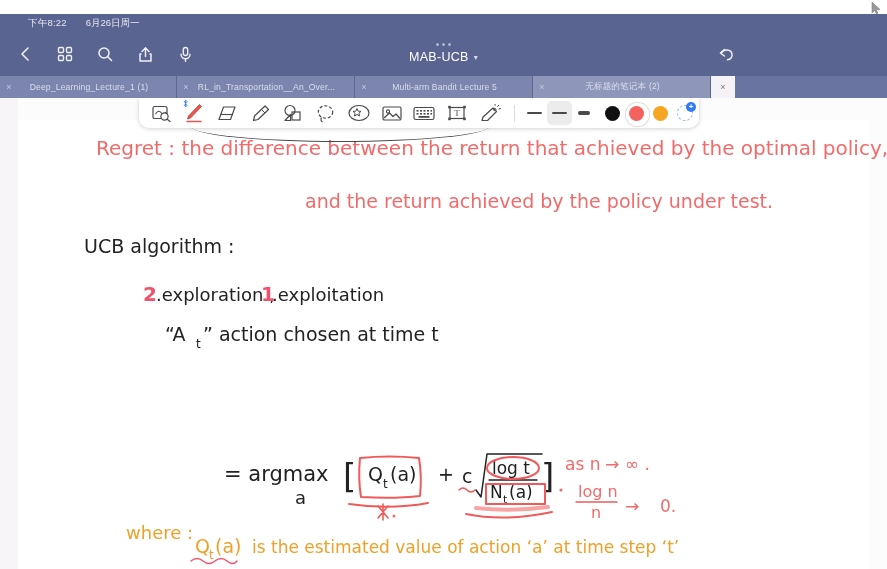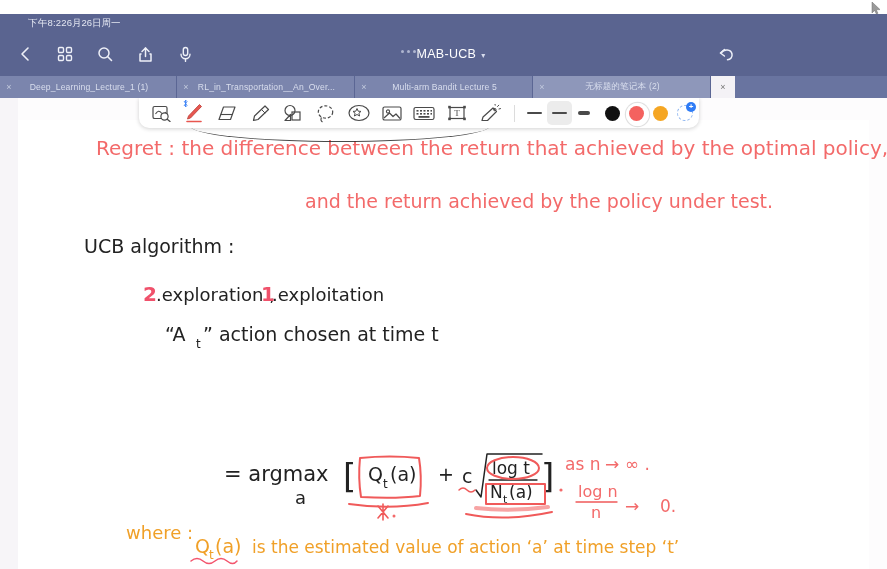--- a/index.html
+++ b/index.html
@@ -36,40 +36,40 @@
   .statusbar {
     position: absolute; left: 0; top: 0; width: 887px; height: 18px;
     background: #5a6490;
     color: #e4e7f2;
     font-size: 9.5px;
     display: flex; align-items: center;
   }
   .statusbar .clock {
     margin-left: 28px; letter-spacing: .2px; white-space: nowrap;
   }
-  .statusbar .date { margin-left: 0; white-space: nowrap; }
+  .statusbar .date { margin-left: 19px; white-space: nowrap; }
 
   
   .navbar {
     position: absolute; left: 0; top: 18px; width: 887px; height: 44px;
     background: #5a6490;
   }
   .nav-left {
     position: absolute; left: 8px; top: 0; height: 44px;
     display: flex; align-items: center; gap: 18px; padding-left: 6px;
   }
   .nav-ico {
     width: 22px; height: 22px;
     display: flex; align-items: center; justify-content: center;
     color: #eef0f8;
   }
   .nav-ico svg { display: block; }
   .nav-center {
     position: absolute; left: 0; top: 0; width: 887px; height: 44px;
-    display: flex; flex-direction: row; align-items: center; justify-content: center;
+    display: flex; flex-direction: column; align-items: center; justify-content: center;
     pointer-events: none;
   }
   .dots {
     display: flex; gap: 3px; margin-bottom: 4px; margin-top: -2px;
   }
   .dots i {
     width: 3px; height: 3px; border-radius: 50%;
     background: #aeb5cf; display: block;
   }
   .doc-title {

